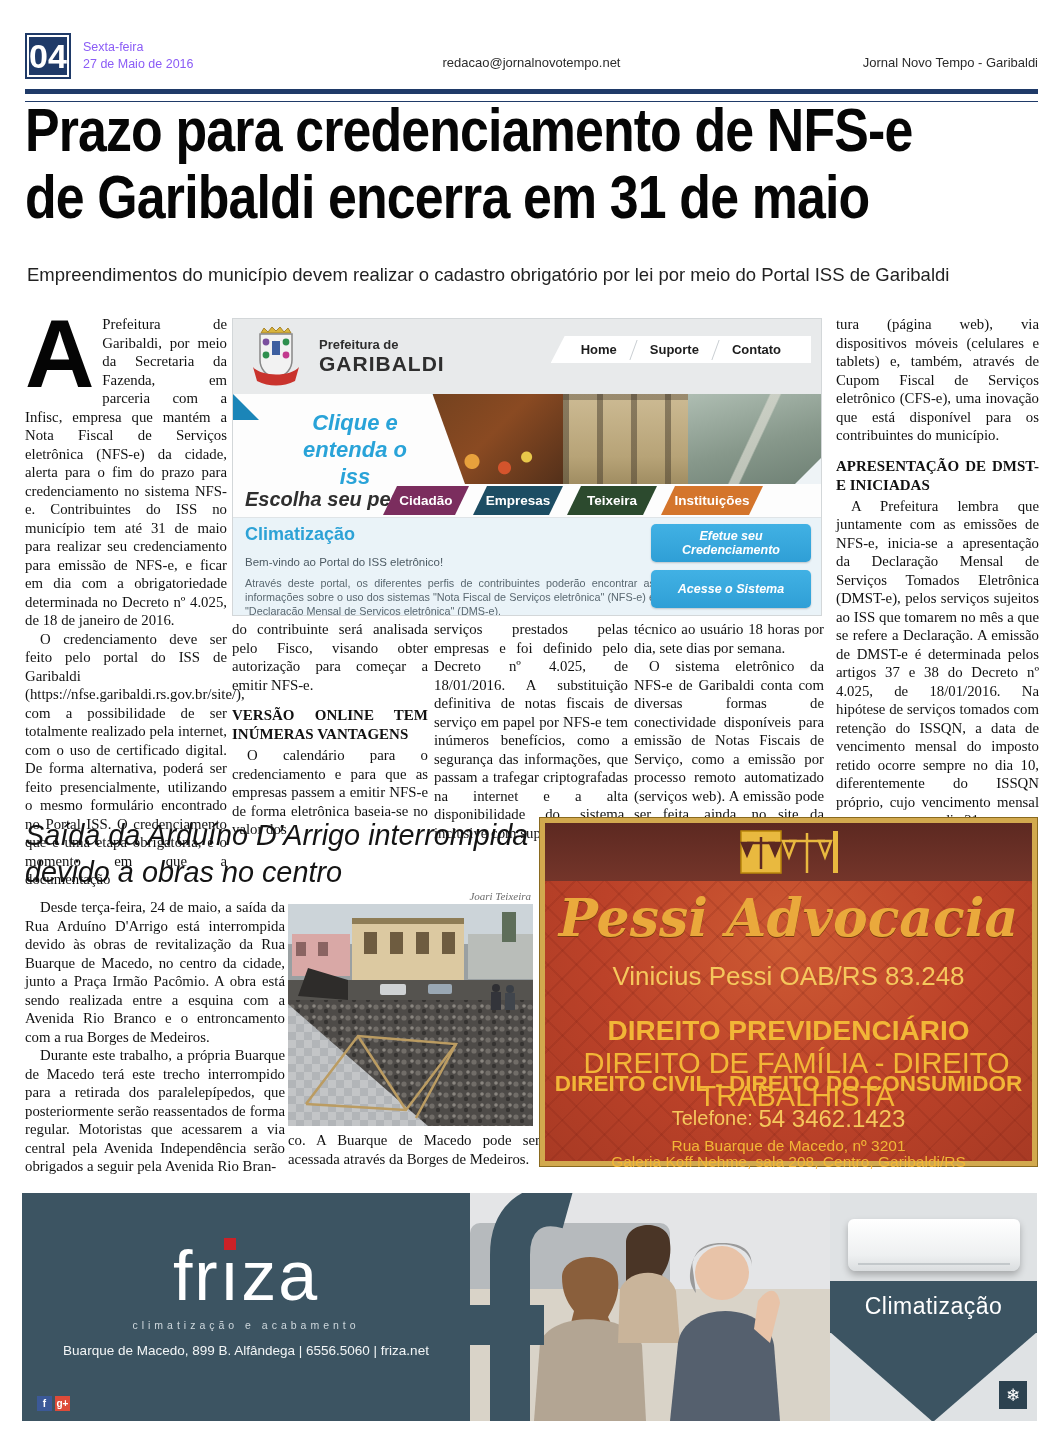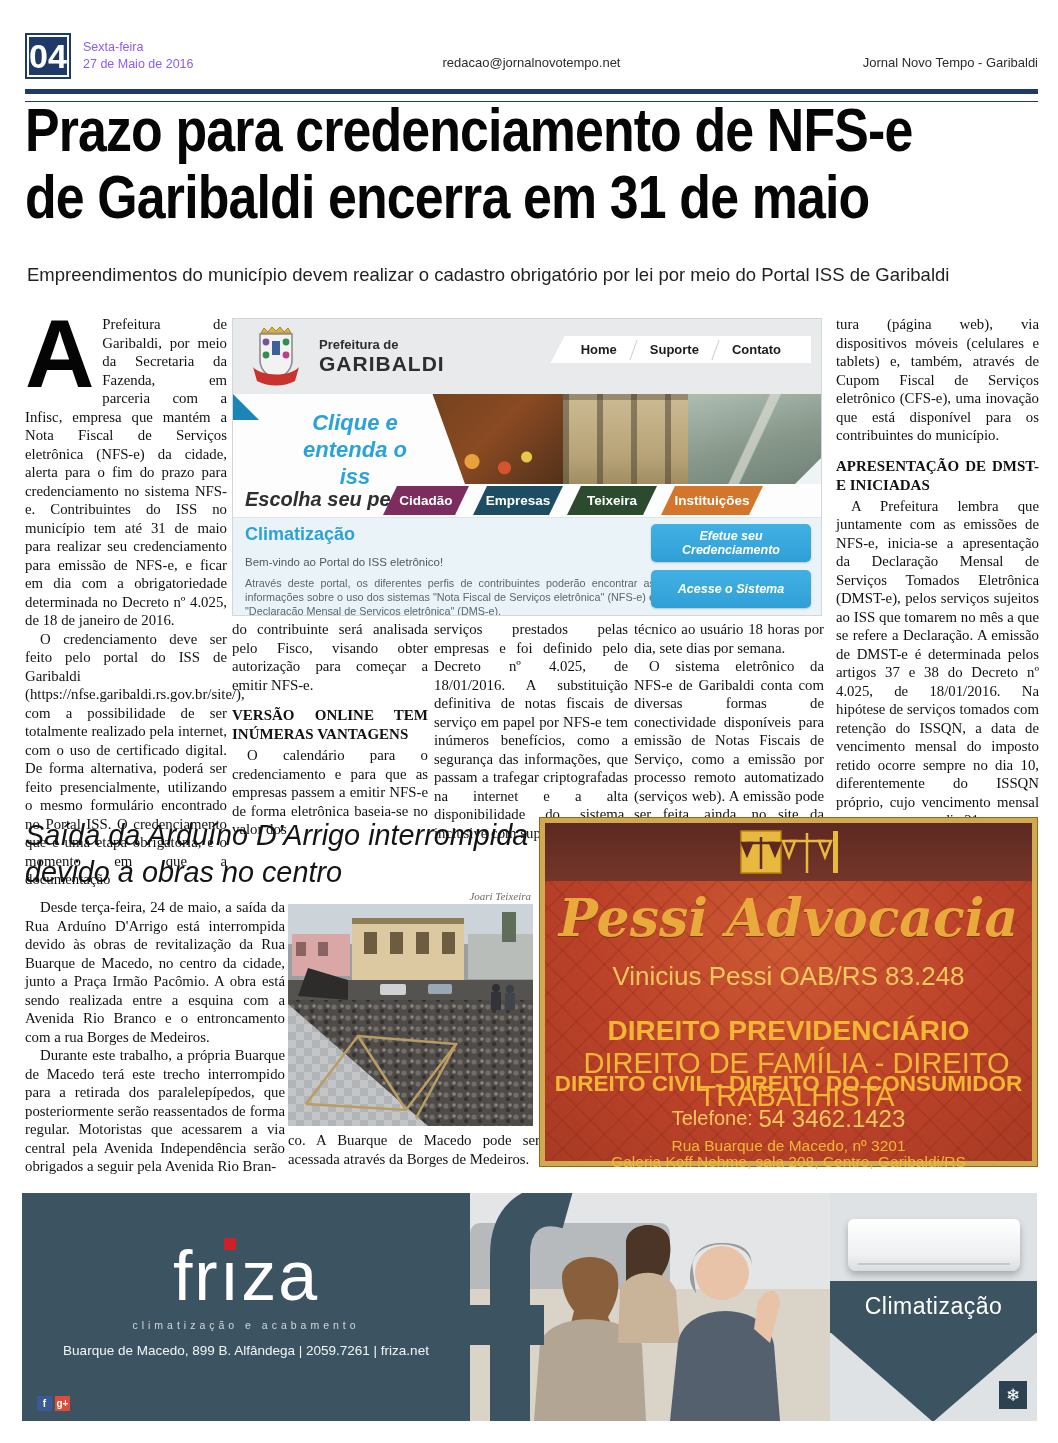--- a/index.html
+++ b/index.html
@@ -353,21 +353,21 @@
     </div>
     <svg class="fz-f" width="150" height="228" viewBox="0 0 150 228">
       <path d="M128 16 C92 6 70 26 70 62 L70 228" stroke="#3c5462" stroke-width="40" fill="none"></path>
       <rect x="0" y="112" width="104" height="40" fill="#3c5462"></rect>
     </svg>
     <div class="fz-left">
       <div class="fz-logo">
         <span class="wrap"><span>fr</span><span class="fz-i">ı</span><span>za</span></span>
       </div>
       <div class="fz-tag">climatização e acabamento</div>
-      <div class="fz-contact">Buarque de Macedo, 899 B. Alfândega  |  2059.7261  |  friza.net</div>
+      <div class="fz-contact">Buarque de Macedo, 899 B. Alfândega  |  6556.5060  |  friza.net</div>
       <div class="fz-social">
         <div class="fz-soc fz-fb">f</div>
         <div class="fz-soc fz-gp">g+</div>
       </div>
     </div>
     <div class="fz-right">
       <div class="fz-ac"></div>
       <div class="fz-band"></div>
       <div class="fz-tri"></div>
       <div class="fz-clima">Climatização</div>

